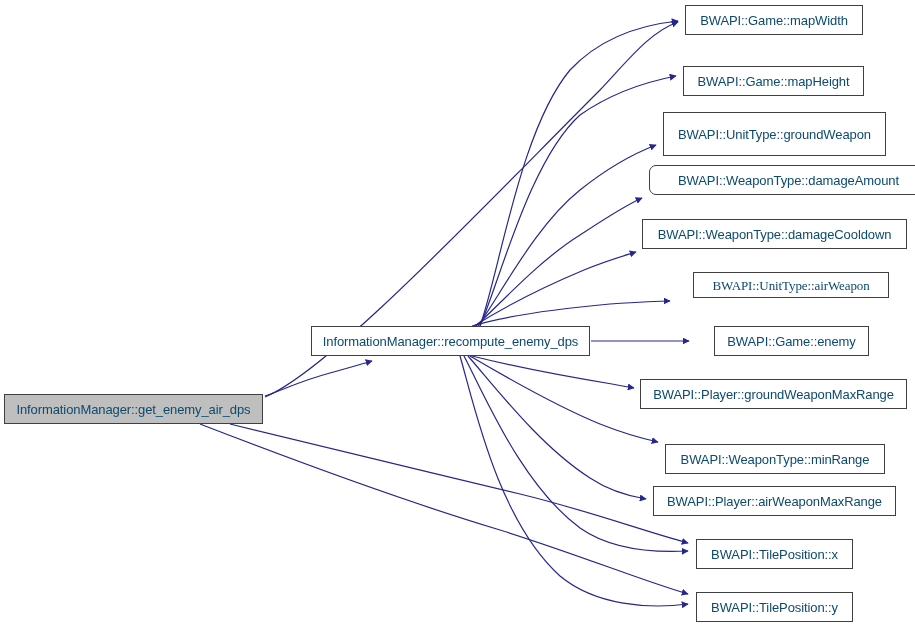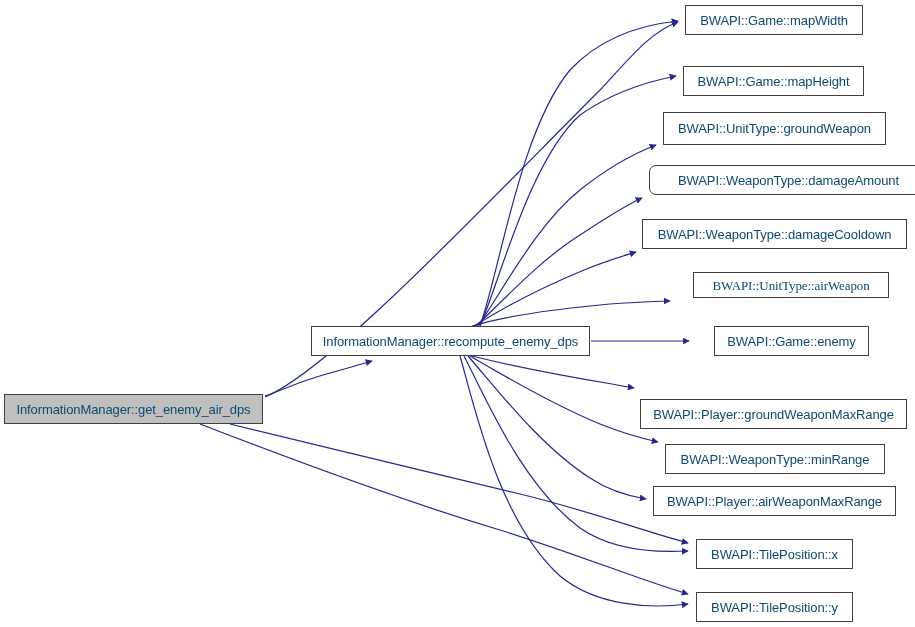--- a/index.html
+++ b/index.html
@@ -80,36 +80,36 @@
     </div>
     <div class="node" style="left: 311px; top: 326px; width: 279px; height: 30px;">
       <span class="node-label">InformationManager::recompute_enemy_dps</span>
     </div>
     <div class="node" style="left: 685px; top: 5px; width: 178px; height: 30px;">
       <span class="node-label">BWAPI::Game::mapWidth</span>
     </div>
     <div class="node" style="left: 683px; top: 58px; width: 181px; height: 30px; margin-top: 8px;">
       <span class="node-label">BWAPI::Game::mapHeight</span>
     </div>
-    <div class="node" style="left: 663px; top: 112px; width: 223px; height: 33px;">
+    <div class="node" style="left: 663px; top: 112px; width: 223px; height: 44px;">
       <span class="node-label">BWAPI::UnitType::groundWeapon</span>
     </div>
     <div class="node" style="left: 649px; top: 165px; width: 279px; height: 30px; border-radius: 7px;">
       <span class="node-label">BWAPI::WeaponType::damageAmount</span>
     </div>
     <div class="node" style="left: 642px; top: 219px; width: 265px; height: 30px;">
       <span class="node-label">BWAPI::WeaponType::damageCooldown</span>
     </div>
     <div class="node" style="left: 693px; top: 272px; width: 196px; height: 26px; font-family: Liberation Serif, serif;">
       <span class="node-label">BWAPI::UnitType::airWeapon</span>
     </div>
     <div class="node" style="left: 714px; top: 326px; width: 155px; height: 30px;">
       <span class="node-label">BWAPI::Game::enemy</span>
     </div>
-    <div class="node" style="left: 640px; top: 379px; width: 267px; height: 30px; margin-top: 20px;">
+    <div class="node" style="left: 640px; top: 379px; width: 267px; height: 30px;">
       <span class="node-label">BWAPI::Player::groundWeaponMaxRange</span>
     </div>
     <div class="node" style="left: 665px; top: 444px; width: 220px; height: 30px;">
       <span class="node-label">BWAPI::WeaponType::minRange</span>
     </div>
     <div class="node" style="left: 653px; top: 486px; width: 243px; height: 30px;">
       <span class="node-label">BWAPI::Player::airWeaponMaxRange</span>
     </div>
     <div class="node" style="left: 696px; top: 539px; width: 157px; height: 30px;">
       <span class="node-label">BWAPI::TilePosition::x</span>

